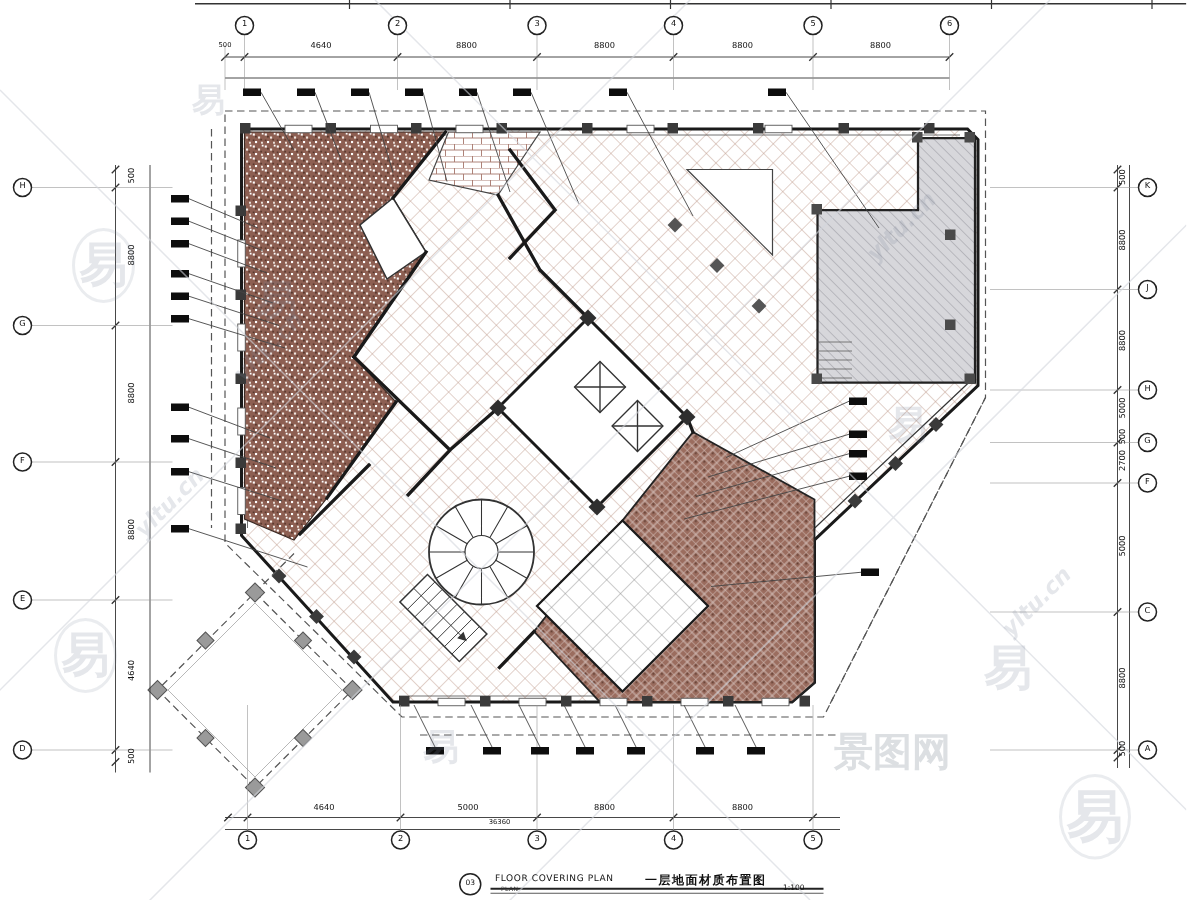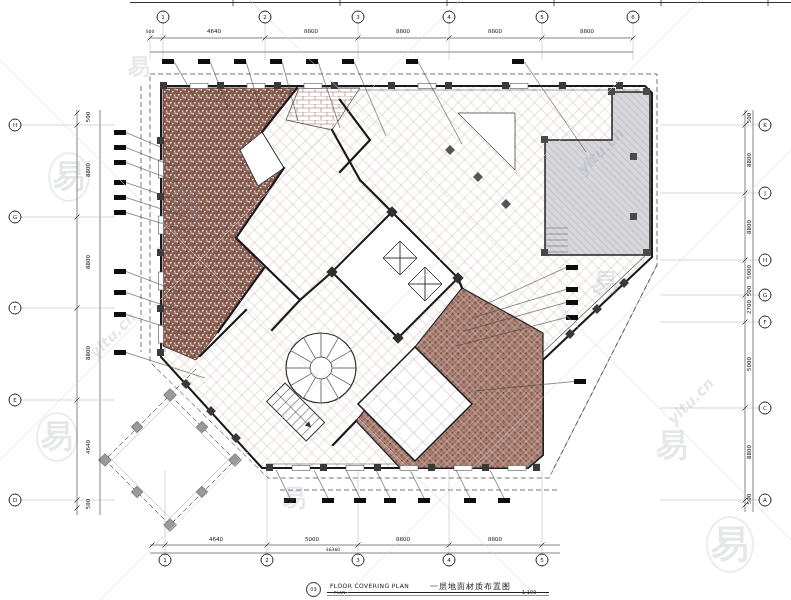--- a/index.html
+++ b/index.html
@@ -12,21 +12,21 @@
   .bub{position:absolute;z-index:3;width:11px;height:11px;border:0.9px solid #222;border-radius:50%;
        font-size:5.5px;line-height:11px;text-align:center;background:#fff;color:#111;
        transform:translate(-50%,-50%);}
   .wm{position:absolute;z-index:4;color:rgba(125,135,155,0.20);font-weight:bold;pointer-events:none;white-space:nowrap;}
   .wm-ring{border:2px solid rgba(125,135,155,0.16);border-radius:50%;padding:1px 3px;}
   .wm-rot{transform:rotate(-45deg);font-style:italic;}
   .tblock{position:absolute;z-index:3;color:#111;white-space:nowrap;}
   .t-circle{width:13px;height:13px;border:0.9px solid #222;border-radius:50%;font-size:5px;line-height:13px;text-align:center;}
   .t-en{font-size:6px;letter-spacing:0.4px;}
   .t-en2{font-size:4px;letter-spacing:0.3px;color:#333;}
-  .t-cn{font-size:8px;font-weight:normal;letter-spacing:1px;}
+  .t-cn{font-size:8px;font-weight:bold;letter-spacing:1px;}
   .t-scale{font-size:5px;}
 </style>
 </head>
 <body>
 
 <div id="canvas">
 
 <svg id="plan-svg" width="791" height="600" viewBox="0 0 791 600">
   <defs>
     <pattern id="tile" width="9" height="9" patternUnits="userSpaceOnUse" patternTransform="rotate(45)">
@@ -410,14 +410,15 @@
 <span class="wm wm-ring" style="left:36px;top:412px;font-size:32px">易</span>
 <span class="wm" style="left:592px;top:266px;font-size:26px">易</span>
 <span class="wm" style="left:656px;top:424px;font-size:32px">易</span>
 <span class="wm wm-ring" style="left:706px;top:516px;font-size:38px">易</span>
 <span class="wm" style="left:282px;top:482px;font-size:24px">易</span>
 <span class="wm" style="left:128px;top:52px;font-size:22px">易</span>
 <span class="wm wm-rot" style="left:150px;top:222px;font-size:15px">yltu.cn</span>
 <span class="wm wm-rot" style="left:572px;top:142px;font-size:15px">yltu.cn</span>
 <span class="wm wm-rot" style="left:662px;top:392px;font-size:15px">yltu.cn</span>
 <span class="wm wm-rot" style="left:84px;top:326px;font-size:15px">yltu.cn</span>
+<span class="wm" style="left:556px;top:484px;font-size:26px;color:rgba(140,148,160,0.30)">景图网</span>
 
 </div>
 
 </body></html>

